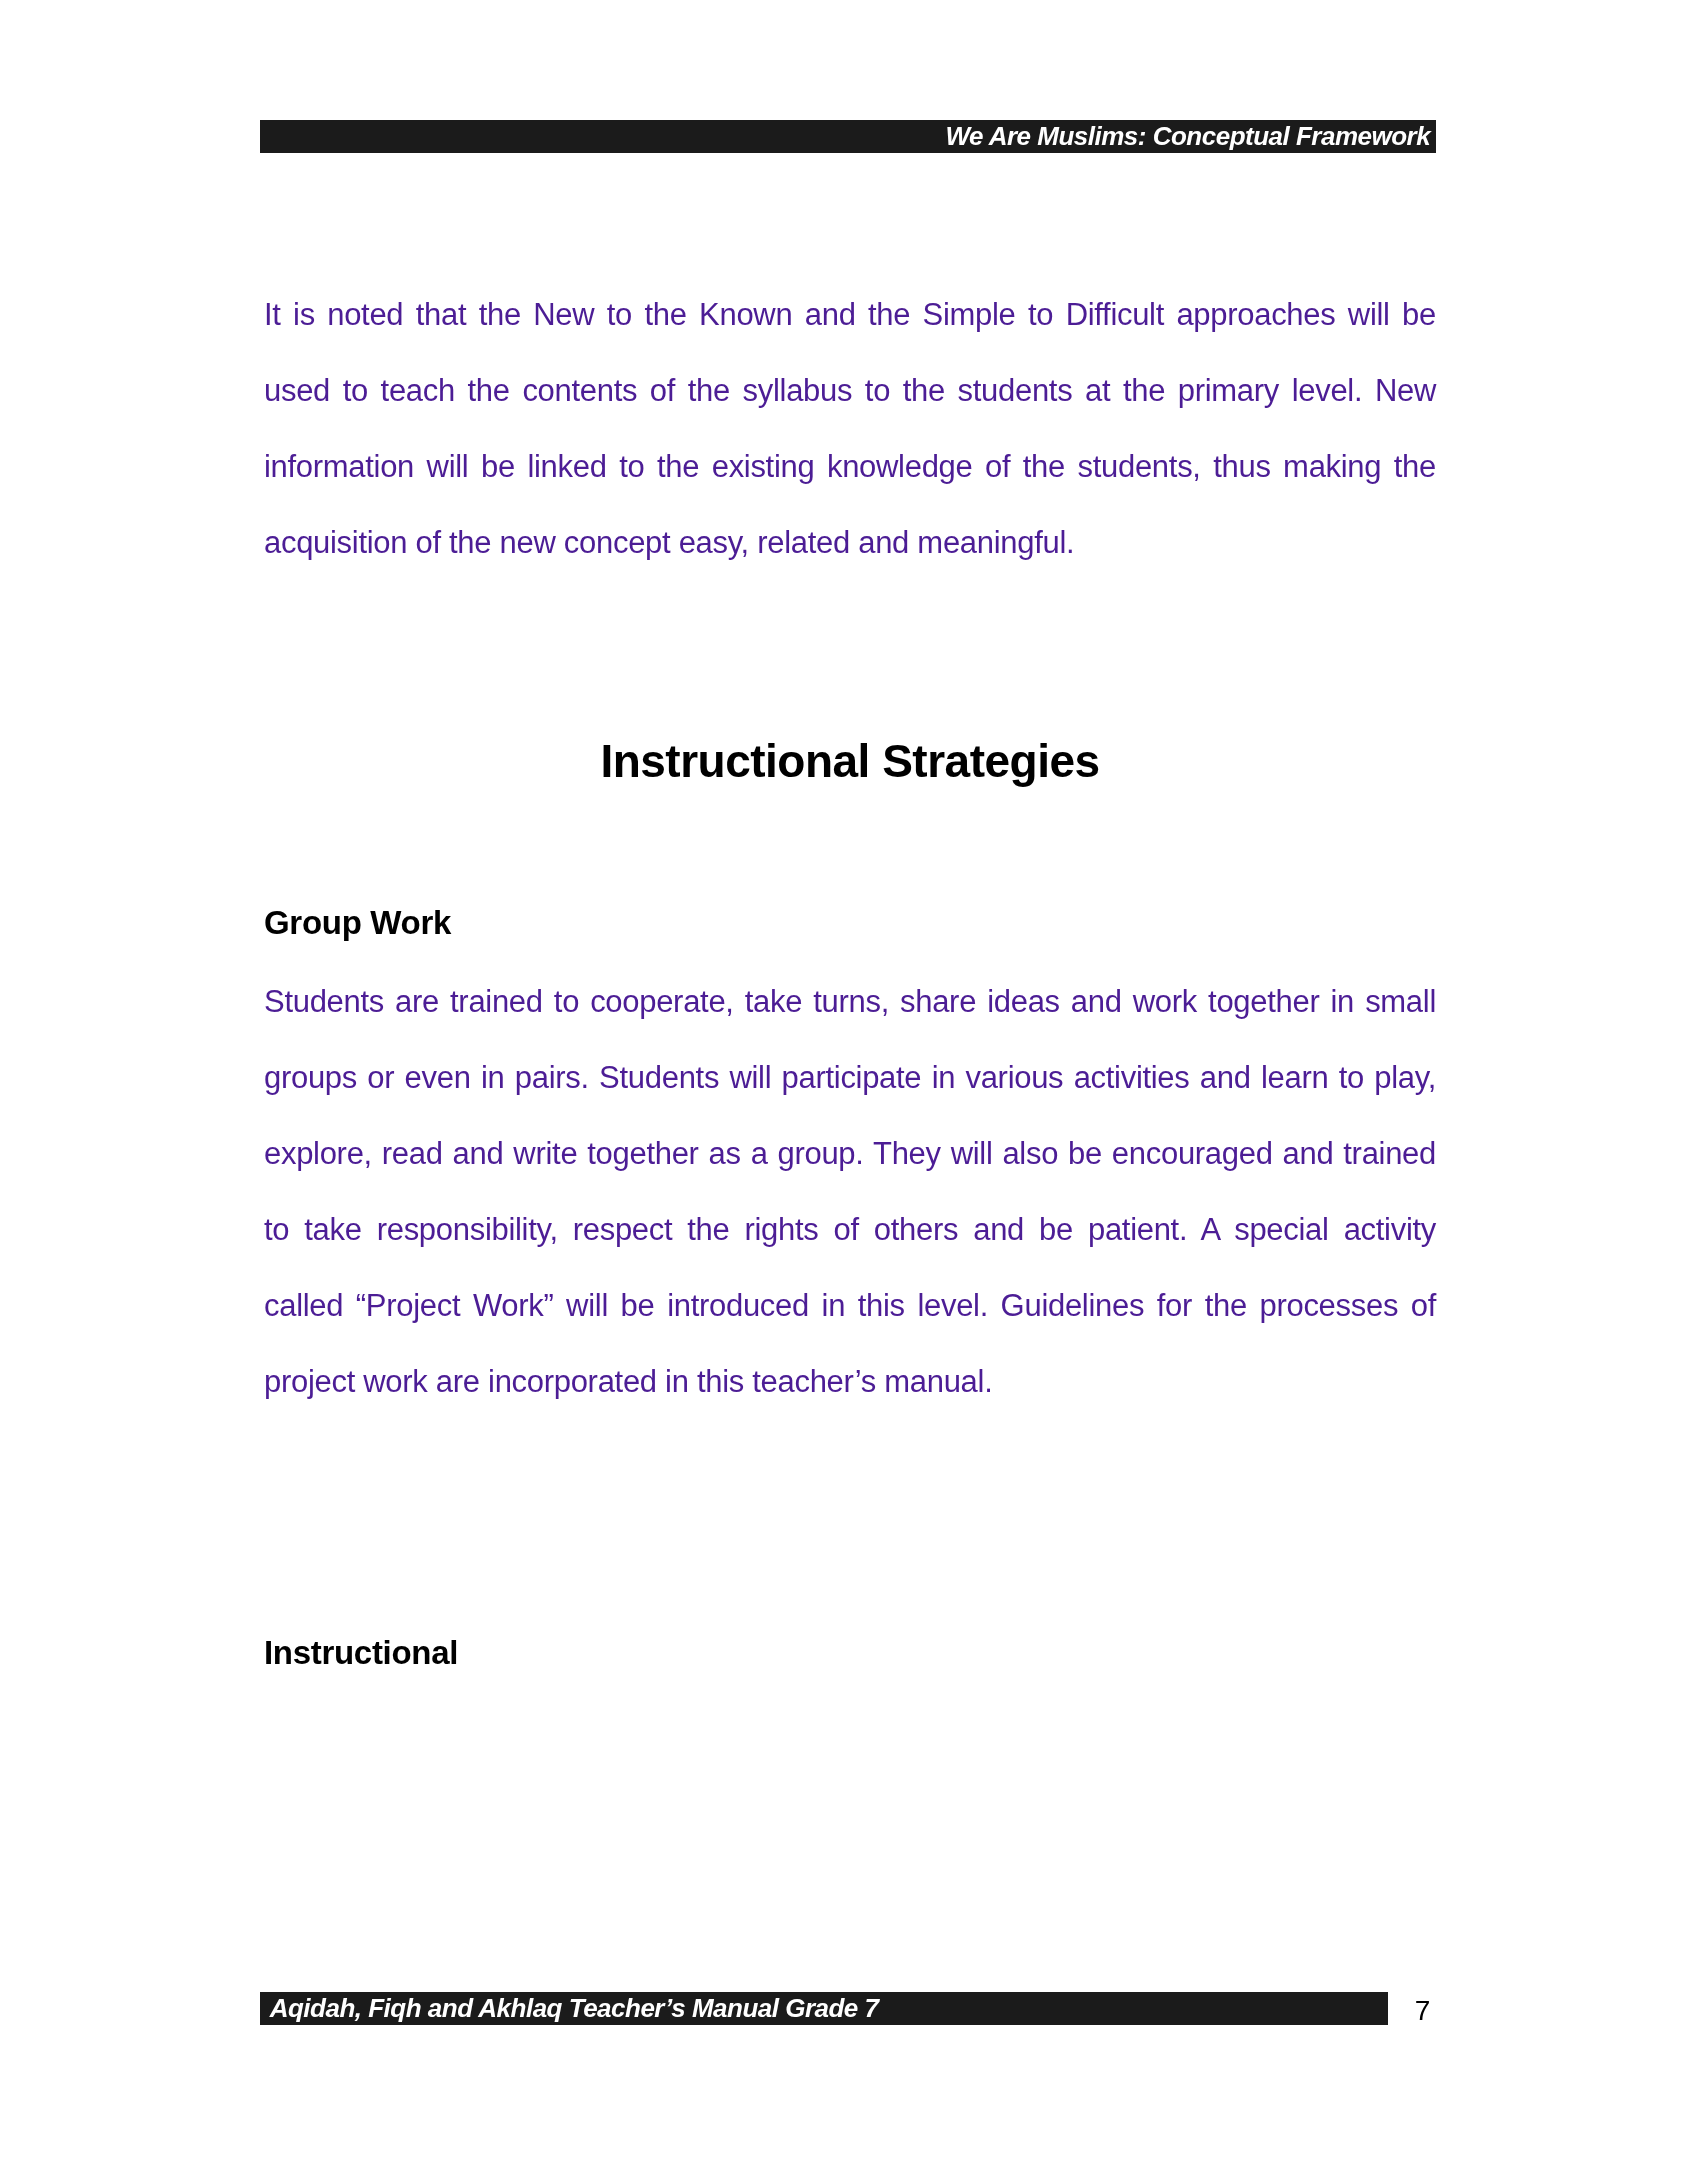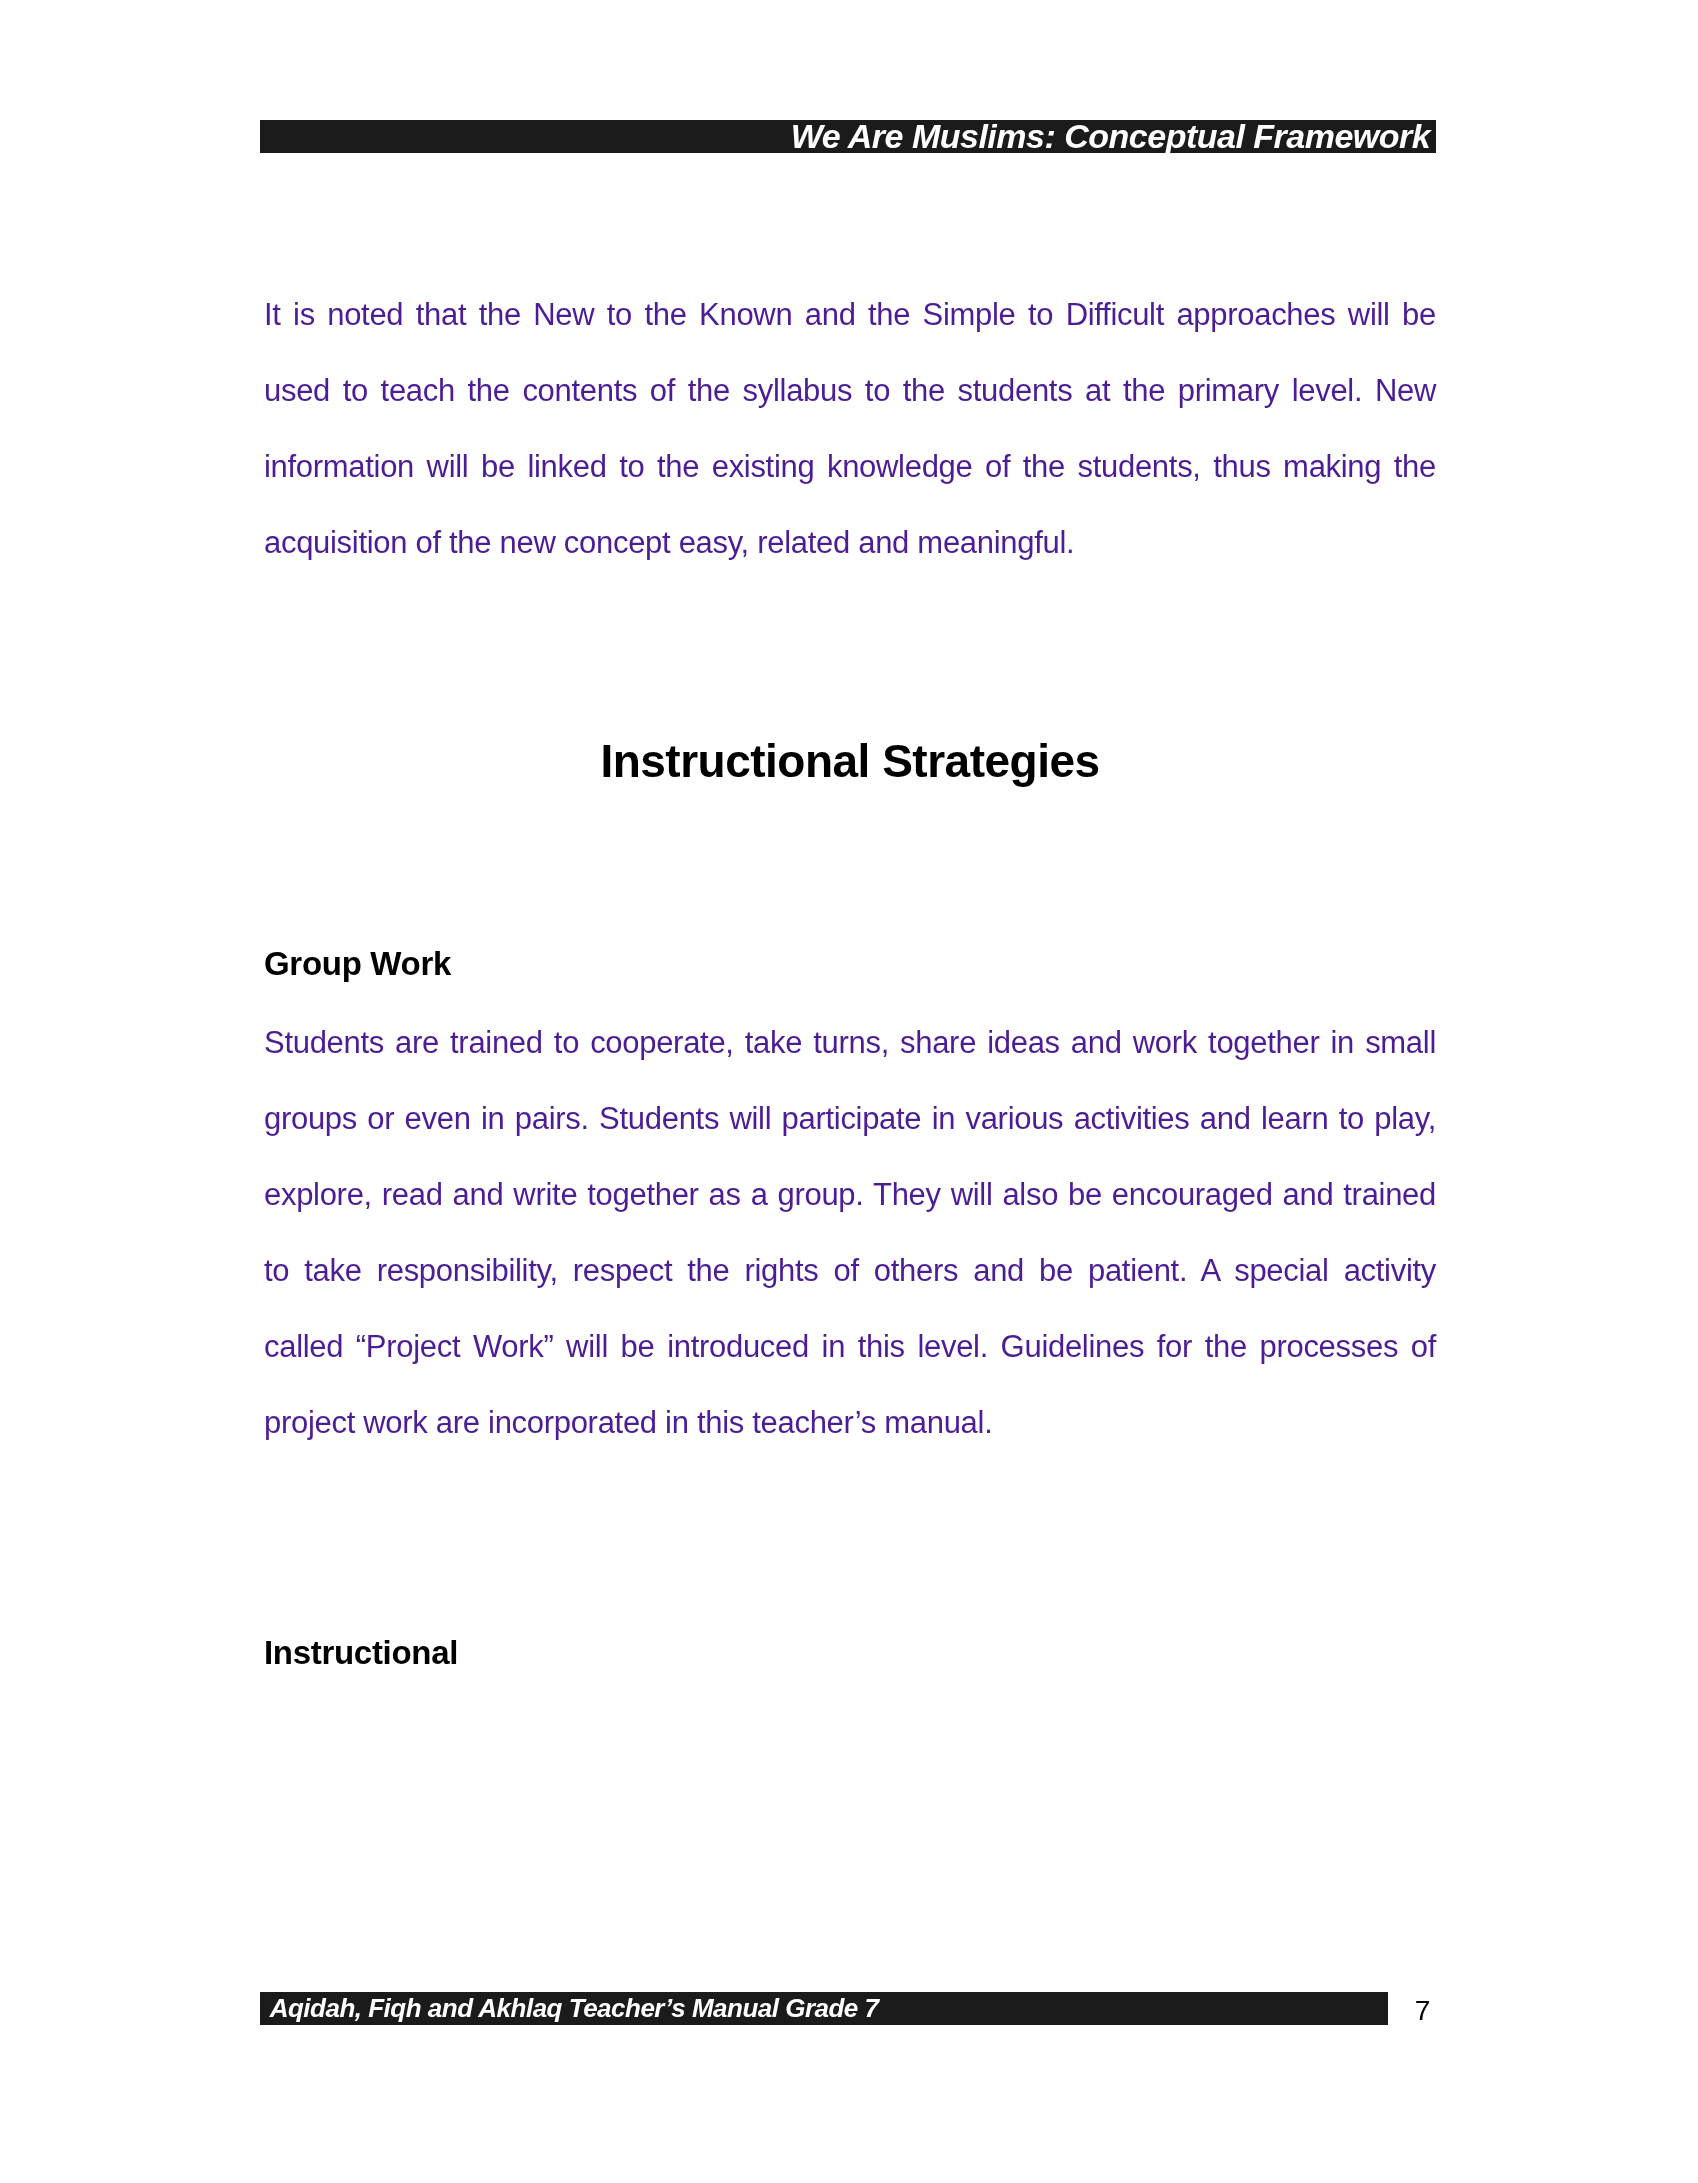--- a/index.html
+++ b/index.html
@@ -19,21 +19,21 @@
   
   .header-bar {
     position: absolute; left: 260px; top: 120px;
     width: 1176px; height: 33px;
     background: #1b1b1b;
     display: flex; align-items: center; justify-content: flex-end;
     padding-right: 5.8px;
   }
   .header-bar .bar-text {
     color: #ffffff;
-    font-size: 34px;
+    font-size: 26px;
     font-weight: bold;
     font-style: italic;
     letter-spacing: -0.5px;
     white-space: nowrap;
     line-height: 1;
     padding-bottom: 1.9px;
   }
   
   .body-text {
     font-size: 31px;
@@ -49,21 +49,21 @@
   .main-heading {
     position: absolute; left: 264px; top: 733px;
     width: 1172px;
     text-align: center;
     font-size: 46px;
     font-weight: bold;
     letter-spacing: -0.5px;
     line-height: 57px;
   }
   .section { position: absolute; left: 264px; width: 1172px; }
-  .section-group-work { top: 940px; }
+  .section-group-work { top: 899px; }
   .section-comprehension { top: 1629px; }
   .section h2 {
     font-size: 33px;
     font-weight: bold;
     letter-spacing: -0.3px;
     line-height: 47px;
   }
   .section p { margin-top: 18.4px; }
   
   .footer-bar {

